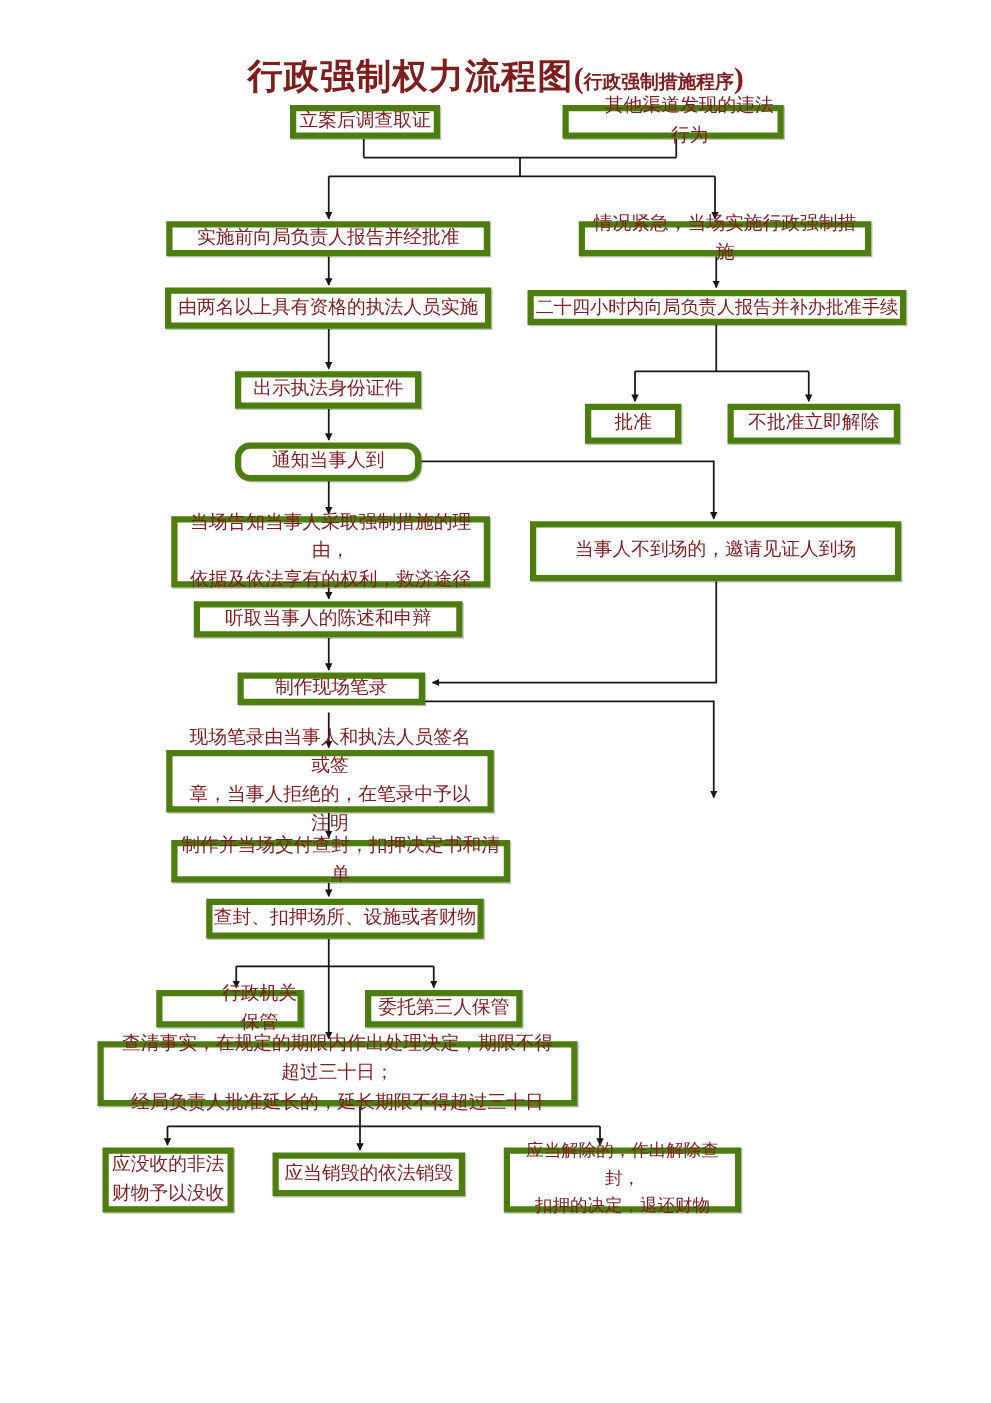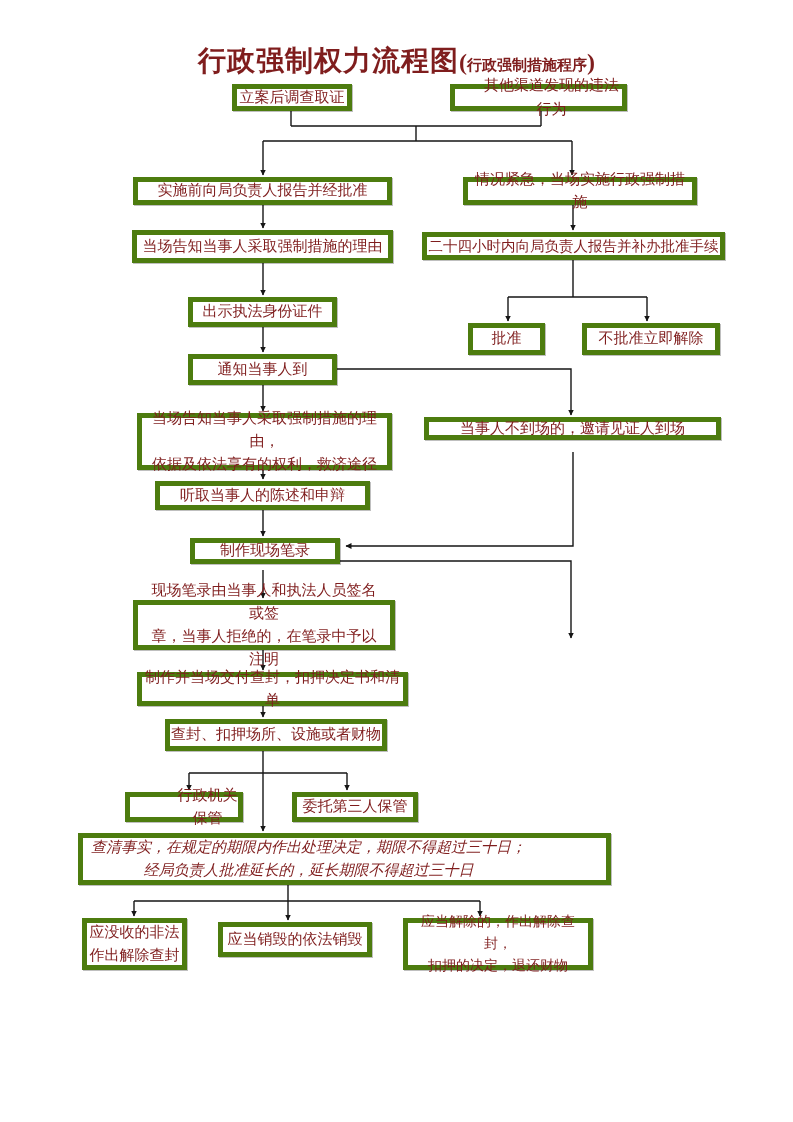--- a/index.html
+++ b/index.html
@@ -74,38 +74,38 @@
     <path marker-end="url(#arr)" d="M263 751 V831"></path>
     <path marker-end="url(#arr)" d="M134 901 V916"></path>
     <path marker-end="url(#arr)" d="M288 901 V920"></path>
     <path marker-end="url(#arr)" d="M480 901 V916"></path>
   </svg>
 
   <div class="node" style="left:232px;top:84px;width:120px;height:27px;">立案后调查取证</div>
   <div class="node" style="left:450px;top:84px;width:177px;height:27px;padding-left:26px;">其他渠道发现的违法行为</div>
   <div class="node" style="left:133px;top:177px;width:259px;height:28px;">实施前向局负责人报告并经批准</div>
   <div class="node" style="left:463px;top:177px;width:234px;height:28px;">情况紧急，当场实施行政强制措施</div>
-  <div class="node" style="left:132px;top:230px;width:261px;height:33px;">当场告知当事人采取强制措施的理由</div>
+  <div class="node" style="left:132px;top:230px;width:261px;height:33px;">由两名以上具有资格的执法人员实施</div>
   <div class="node" style="left:422px;top:232px;width:303px;height:28px;font-size:14.5px;">二十四小时内向局负责人报告并补办批准手续</div>
   <div class="node" style="left:188px;top:297px;width:149px;height:30px;">出示执法身份证件</div>
   <div class="node" style="left:468px;top:323px;width:77px;height:32px;">批准</div>
   <div class="node" style="left:582px;top:323px;width:138px;height:32px;">不批准立即解除</div>
-  <div class="node" style="left:188px;top:354px;width:149px;height:31px;">通知当事人到</div>
+  <div class="node" style="left:188px;top:354px;width:149px;height:31px;border-radius:12px;">通知当事人到</div>
   <div class="node left" style="left:137px;top:413px;width:255px;height:57px;">当场告知当事人采取强制措施的理由，
 依据及依法享有的权利，救济途径</div>
-  <div class="node" style="left:424px;top:417px;width:297px;height:23px;">当事人不到场的，邀请见证人到场</div>
+  <div class="node" style="left:424px;top:417px;width:297px;height:48px;">当事人不到场的，邀请见证人到场</div>
   <div class="node" style="left:155px;top:481px;width:215px;height:29px;">听取当事人的陈述和申辩</div>
   <div class="node" style="left:190px;top:538px;width:150px;height:26px;">制作现场笔录</div>
   <div class="node left" style="left:133px;top:600px;width:262px;height:50px;">现场笔录由当事人和执法人员签名或签
 章，当事人拒绝的，在笔录中予以注明</div>
   <div class="node" style="left:137px;top:672px;width:271px;height:34px;">制作并当场交付查封，扣押决定书和清单</div>
   <div class="node" style="left:165px;top:719px;width:222px;height:32px;">查封、扣押场所、设施或者财物</div>
   <div class="node" style="left:125px;top:792px;width:118px;height:30px;padding-left:47px;">行政机关保管</div>
   <div class="node" style="left:292px;top:792px;width:126px;height:30px;">委托第三人保管</div>
-  <div class="node left" style="left:78px;top:833px;width:533px;height:52px;font-style:italic;">查清事实，在规定的期限内作出处理决定，期限不得超过三十日；
+  <div class="node left" style="left:78px;top:833px;width:384px;height:52px;">查清事实，在规定的期限内作出处理决定，期限不得超过三十日；
 经局负责人批准延长的，延长期限不得超过三十日</div>
   <div class="node" style="left:82px;top:918px;width:105px;height:52px;">应没收的非法
-作出解除查封</div>
+财物予以没收</div>
   <div class="node" style="left:218px;top:922px;width:154px;height:35px;">应当销毁的依法销毁</div>
   <div class="node left" style="left:403px;top:918px;width:190px;height:52px;font-size:14px;padding:0 5px;">应当解除的，作出解除查封，
 扣押的决定，退还财物</div>
 
 </div>
 
 </body></html>

